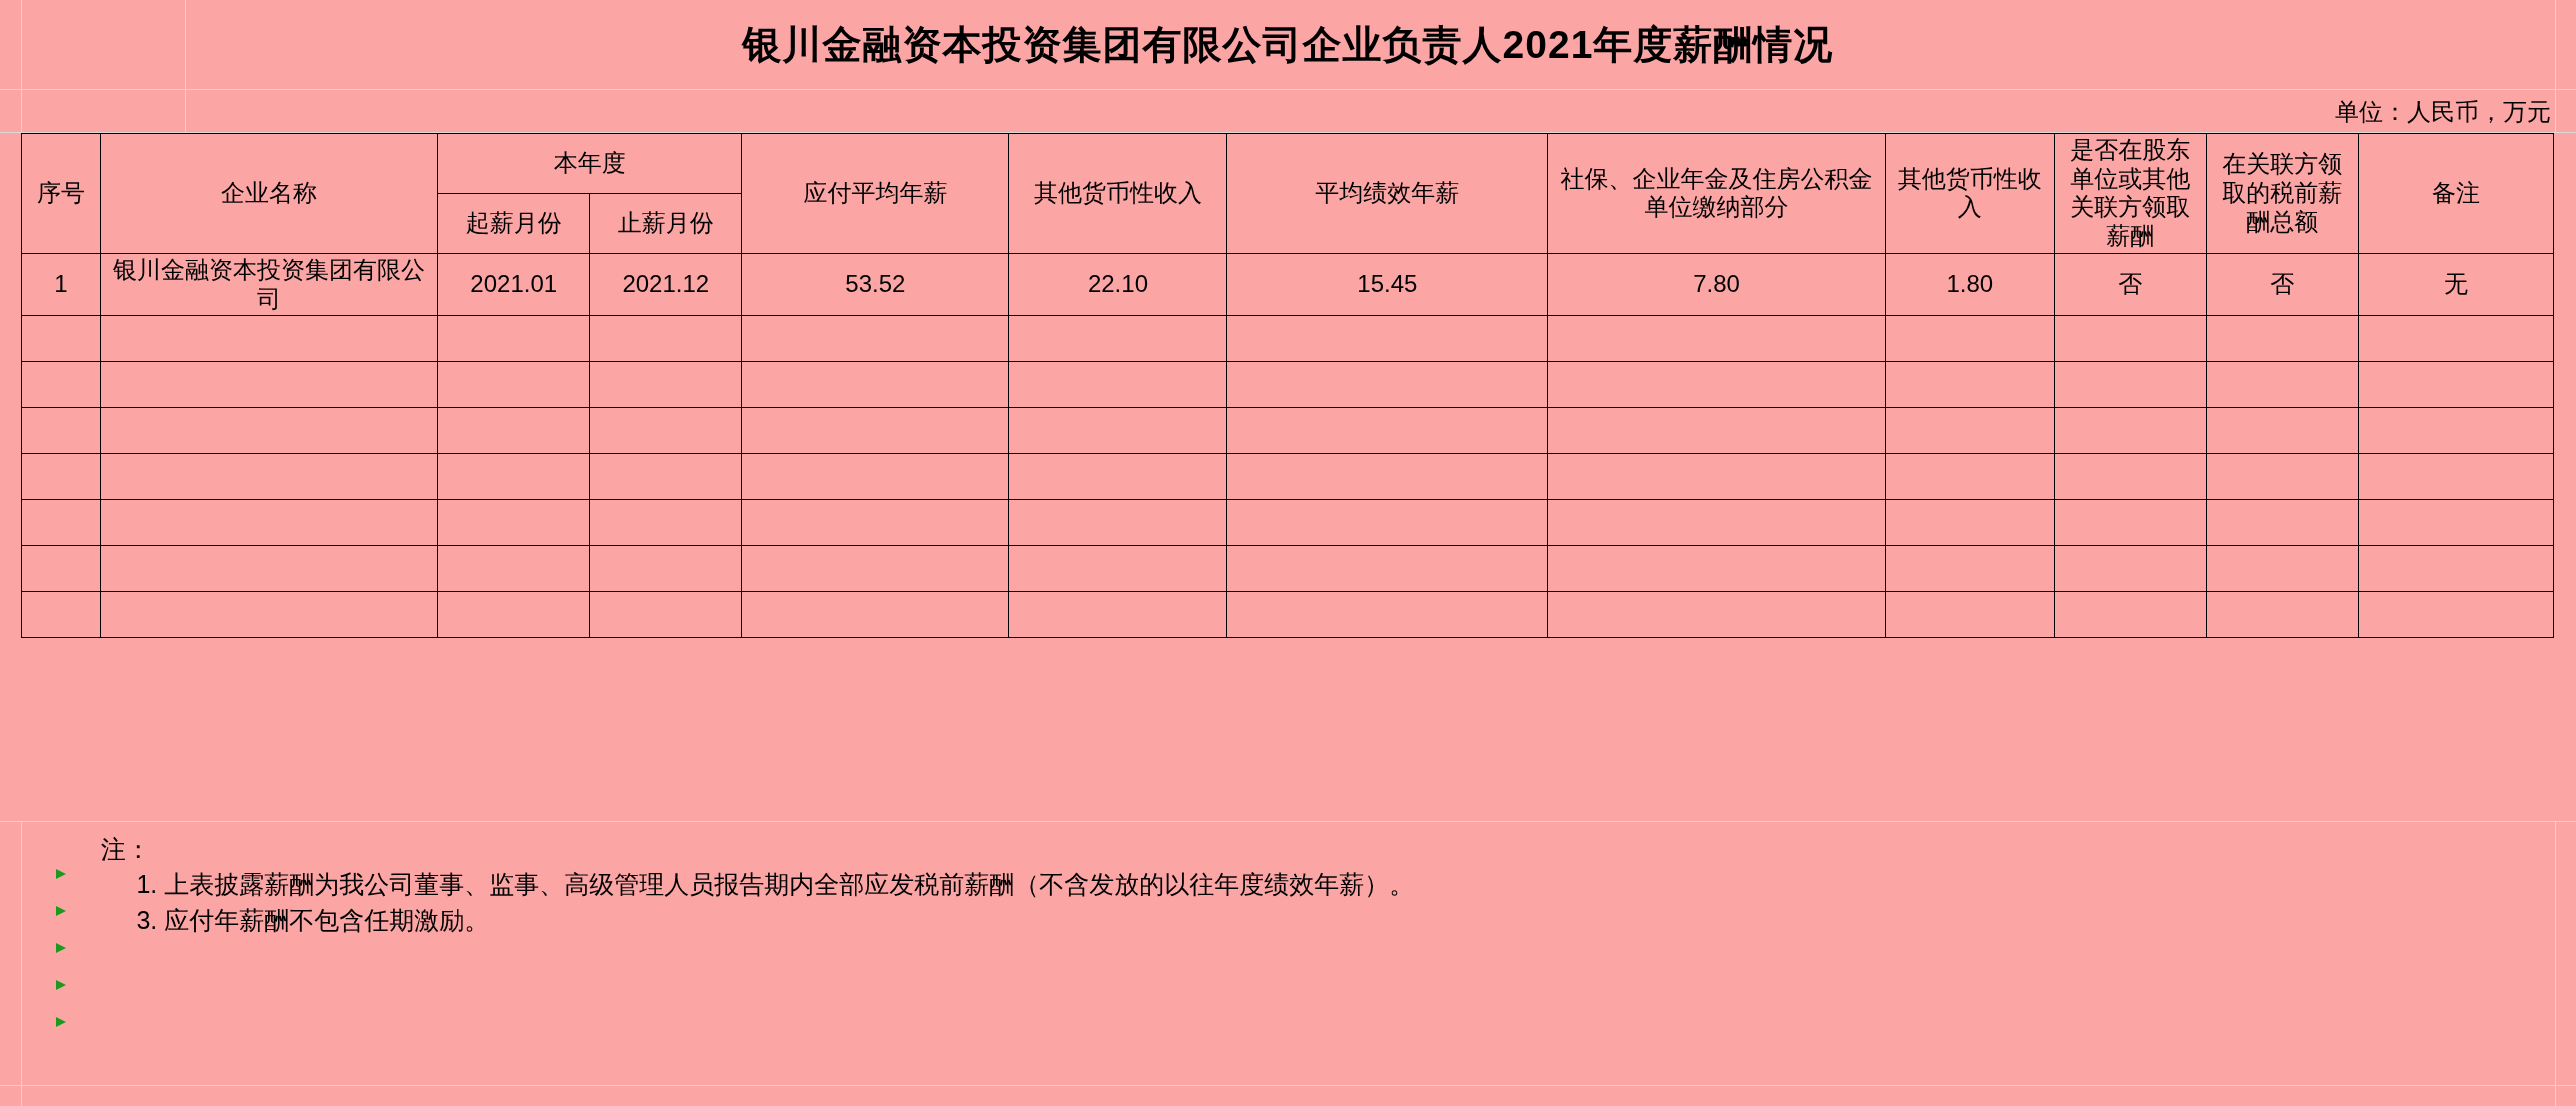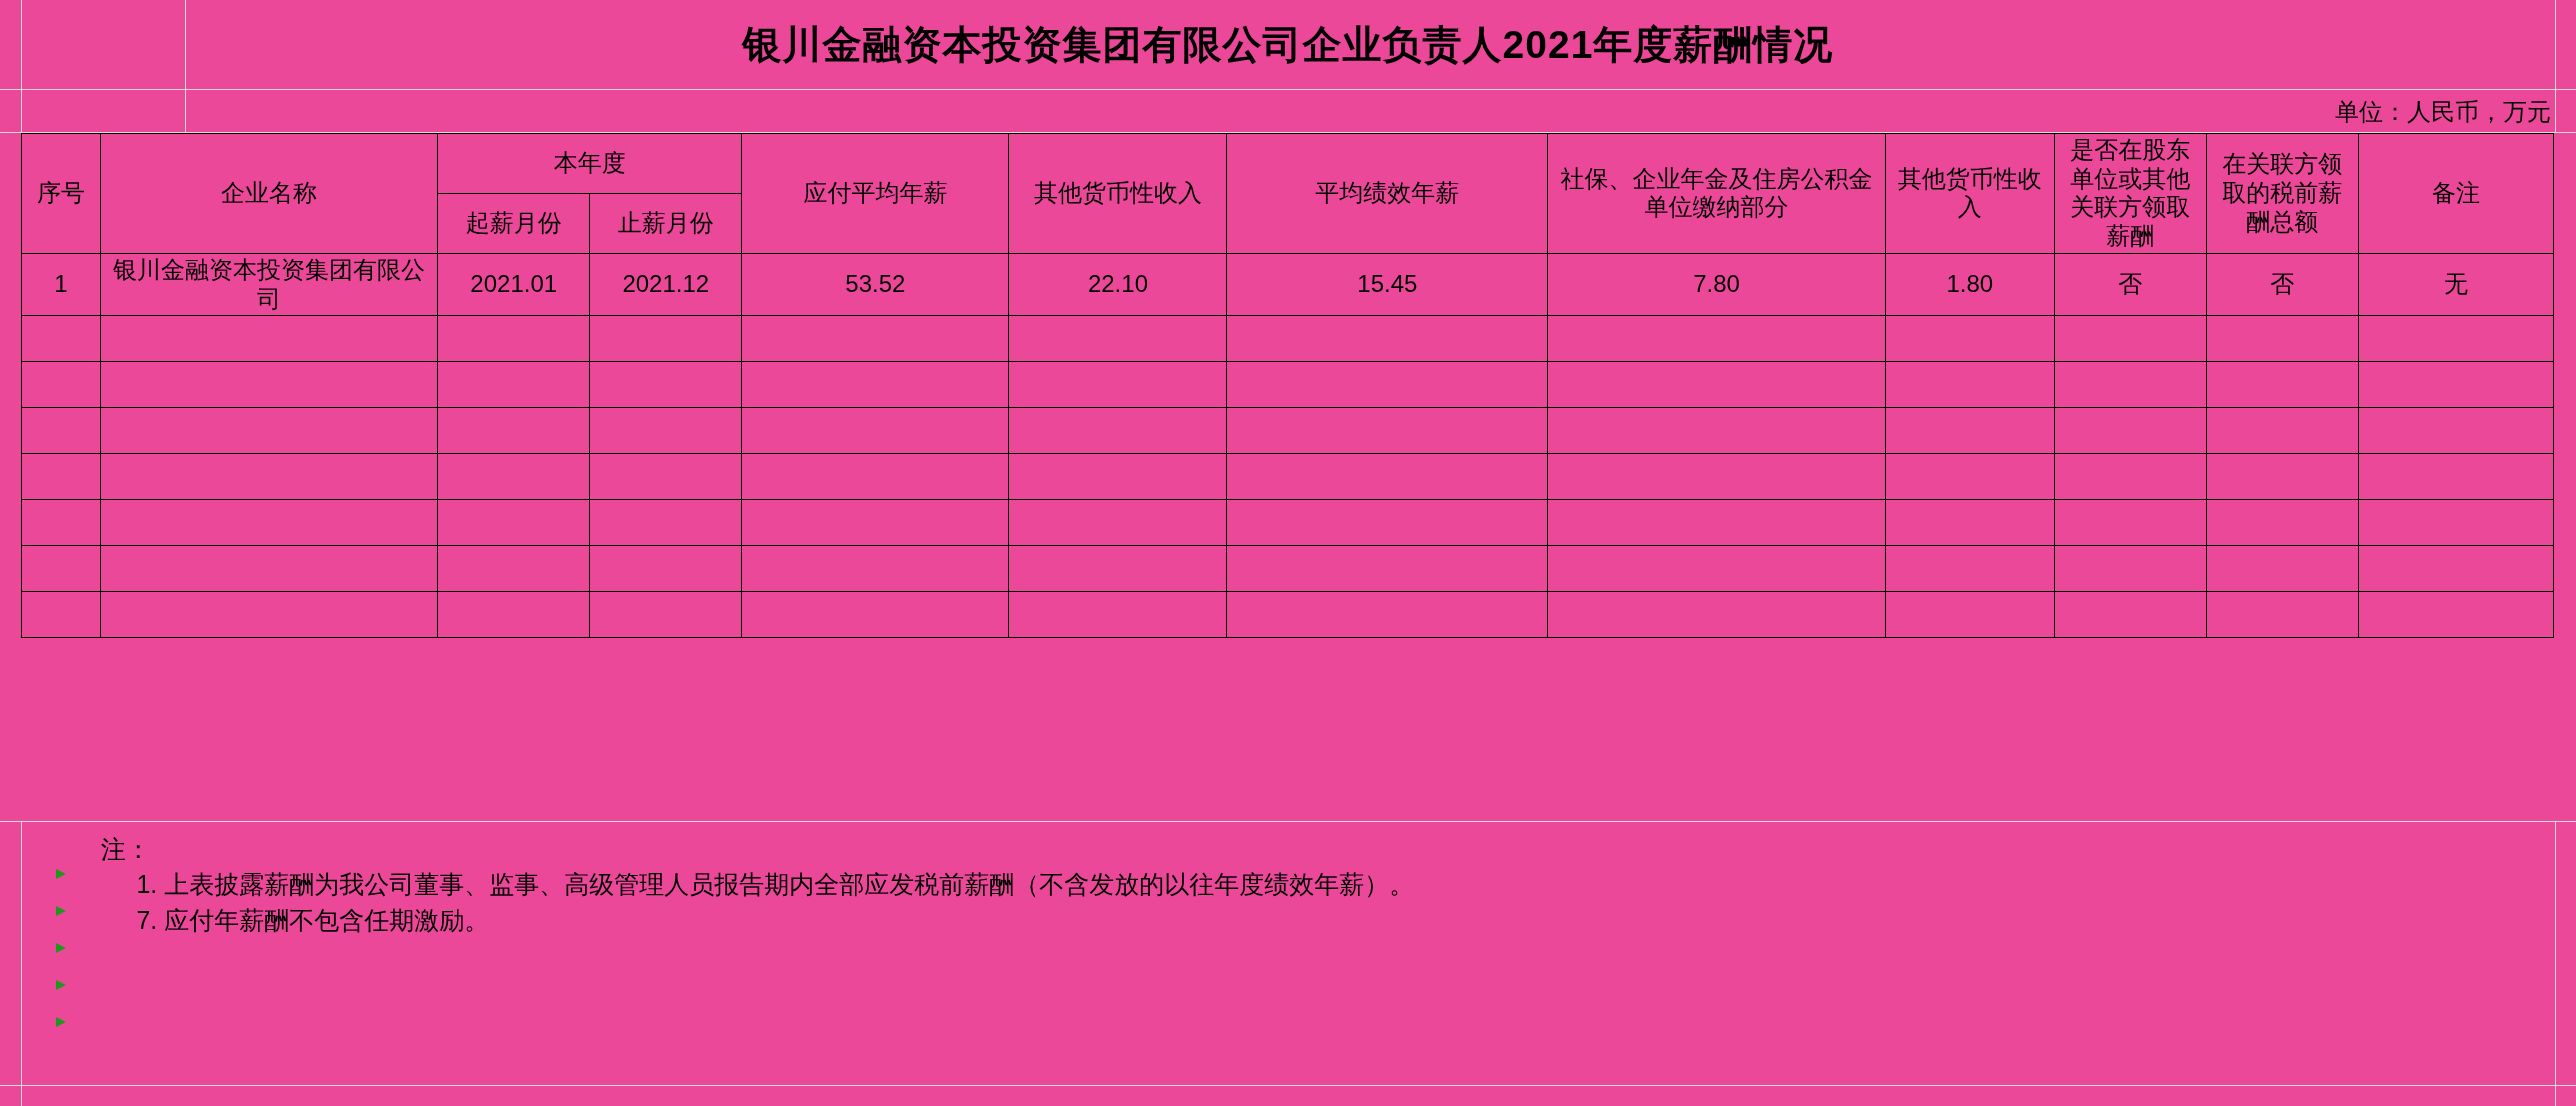--- a/index.html
+++ b/index.html
@@ -11,21 +11,21 @@
     width: 2576px;
     height: 1107px;
     font-family: "Liberation Sans", sans-serif;
     color: #000000;
     overflow: hidden;
   }
   .sheet {
     position: relative;
     width: 2576px;
     height: 1107px;
-    background: #ec4899;
+    background: #fca5a5;
   }
   
   .title-band {
     position: absolute;
     left: 0;
     top: 0;
     width: 2576px;
     height: 90px;
     display: flex;
     align-items: center;
@@ -279,21 +279,21 @@
         <td></td>
           <td></td>
       </tr>
     </tbody>
   </table>
 
   <div class="notes-wrap">
     <div class="notes-inner">
       <div class="note-line note-head">注：</div>
       <div class="note-line note-item">1. 上表披露薪酬为我公司董事、监事、高级管理人员报告期内全部应发税前薪酬（不含发放的以往年度绩效年薪）。</div>
-      <div class="note-line note-item">7. 应付年薪酬不包含任期激励。</div>
+      <div class="note-line note-item">3. 应付年薪酬不包含任期激励。</div>
     </div>
     <div class="tri" style="top:47px"></div>
     <div class="tri" style="top:84px"></div>
     <div class="tri" style="top:121px"></div>
     <div class="tri" style="top:158px"></div>
     <div class="tri" style="top:195px"></div>
   </div>
 
   <div class="guide" style="left:0;top:89px;width:2576px;height:1px"></div>
   <div class="guide" style="left:0;top:132px;width:2576px;height:1px"></div>

